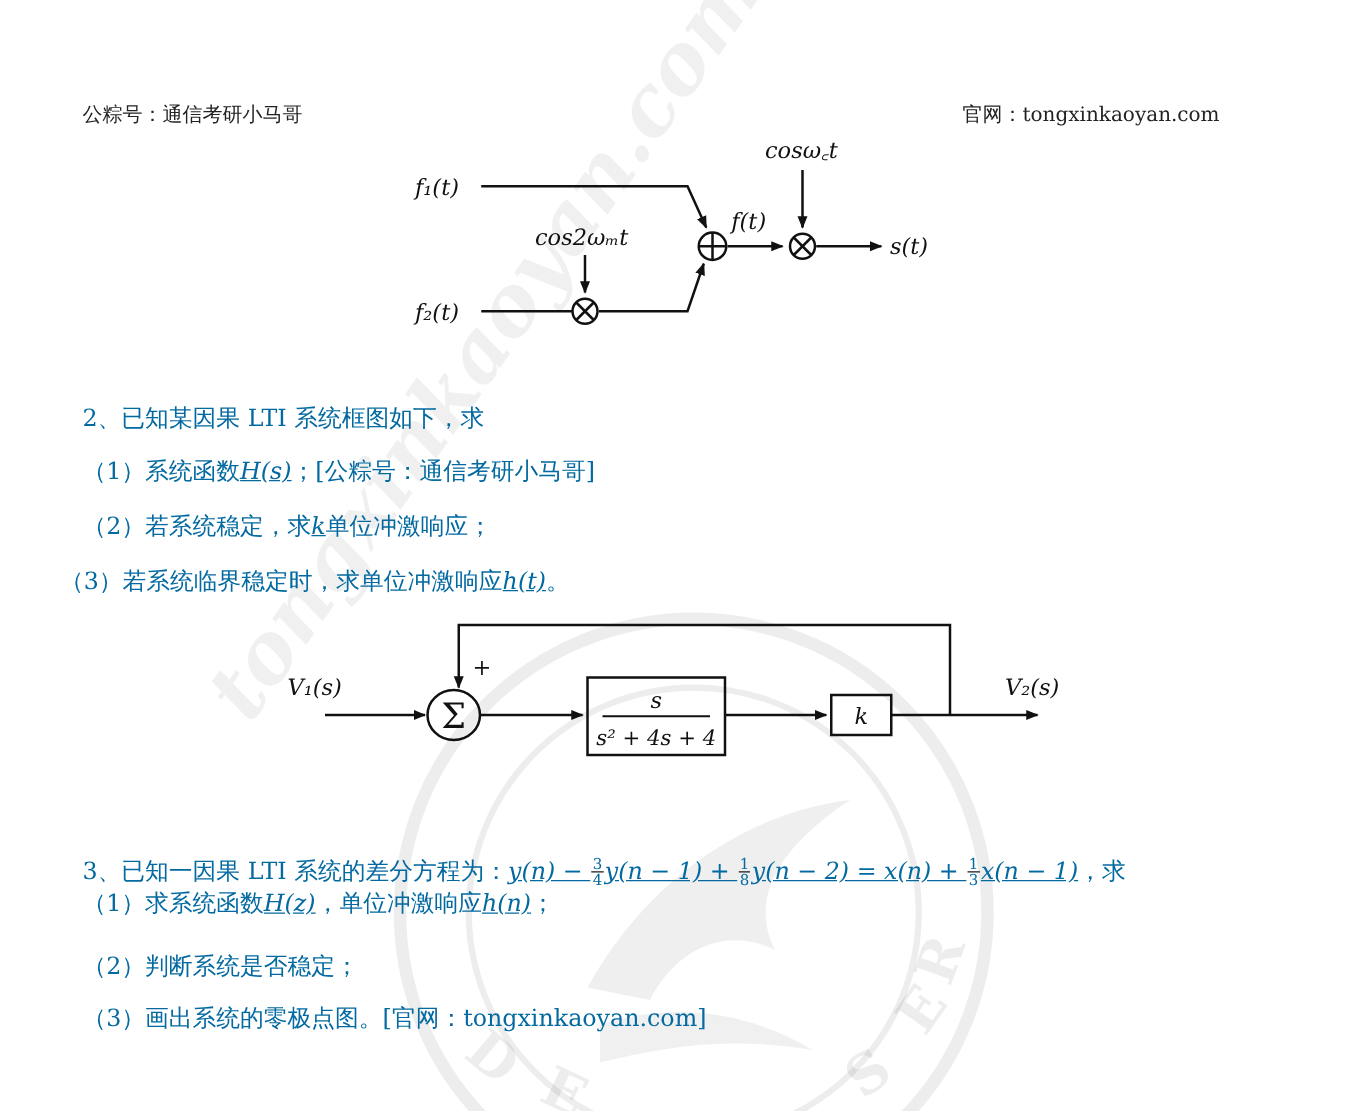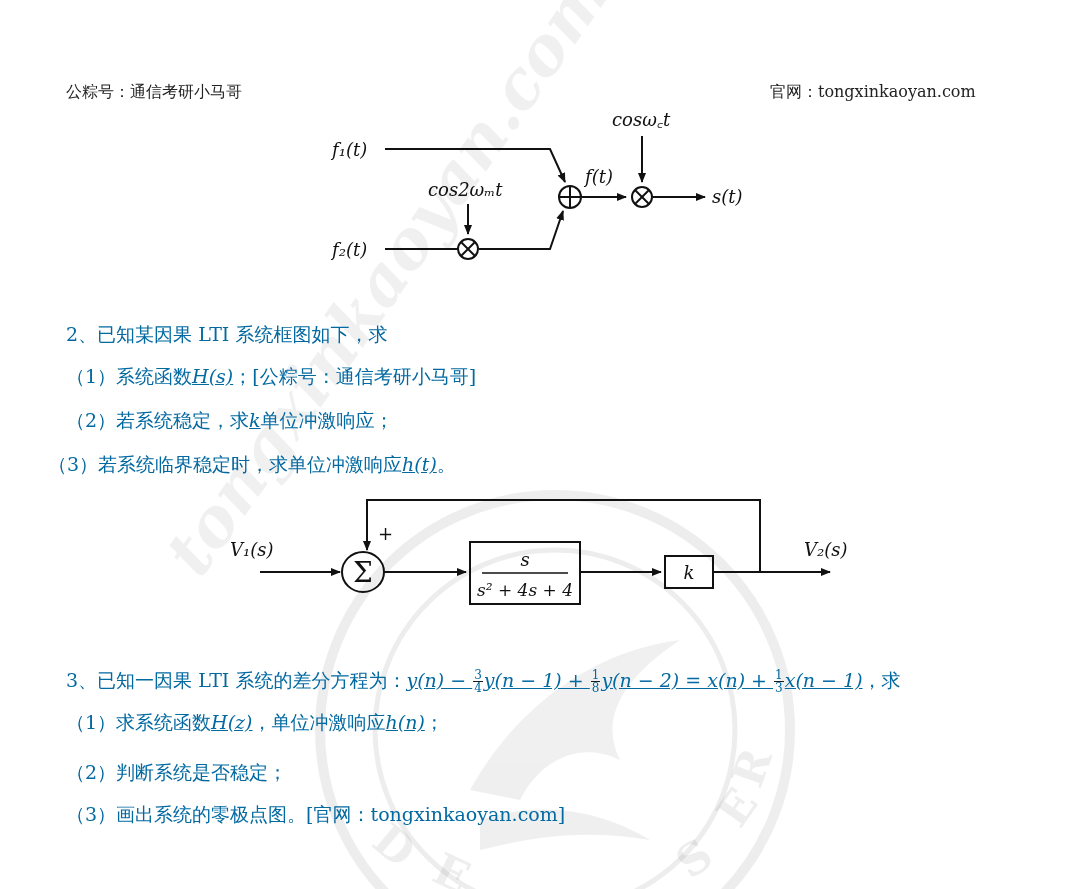--- a/index.html
+++ b/index.html
@@ -115,21 +115,21 @@
     <text x="143" y="92" font-size="28" text-anchor="middle">Σ</text>
     <text x="158" y="50" font-size="18">+</text>
     <text x="10" y="66" font-size="18" font-style="italic">V₁(s)</text>
     <text x="584" y="66" font-size="18" font-style="italic">V₂(s)</text>
     <text x="305" y="76" font-size="18" font-style="italic" text-anchor="middle">s</text>
     <text x="305" y="106" font-size="17" font-style="italic" text-anchor="middle">s² + 4s + 4</text>
     <text x="469" y="89" font-size="18" font-style="italic" text-anchor="middle">k</text>
   </g>
 </svg>
 
-<div class="abs line" style="left:66px;top:668px;text-align:right;">
+<div class="abs line" style="left:66px;top:684px;text-align:right;">
   <span>3、已知一因果 LTI 系统的差分方程为：</span><span class="it">y(n) − </span><span class="frac">
       <span class="num">3</span>
       <span>4</span>
     </span><span class="it">y(n − 1) + </span><span class="frac">
       <span class="num">1</span>
       <span>8</span>
     </span><span class="it">y(n − 2) = x(n) + </span><span class="frac">
       <span class="num">1</span>
       <span>3</span>
     </span><span class="it">x(n − 1)</span><span>，求</span>

